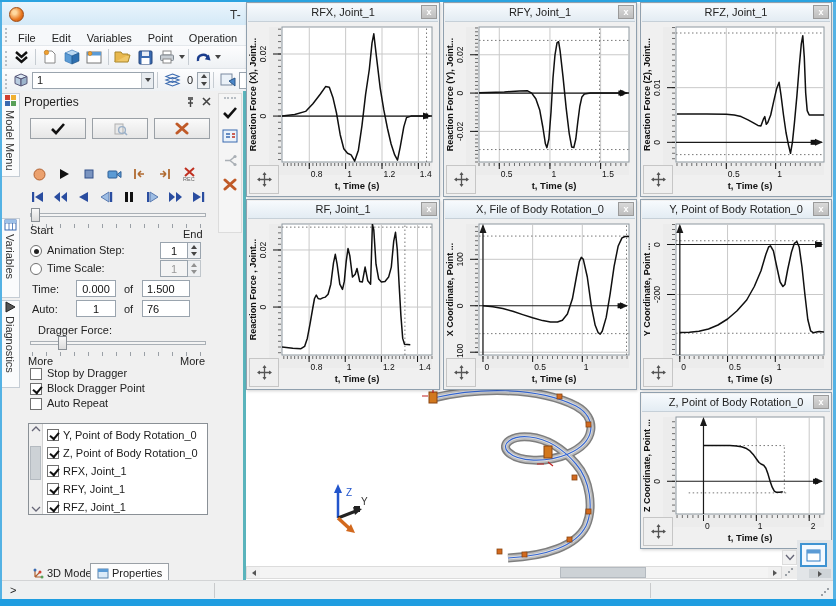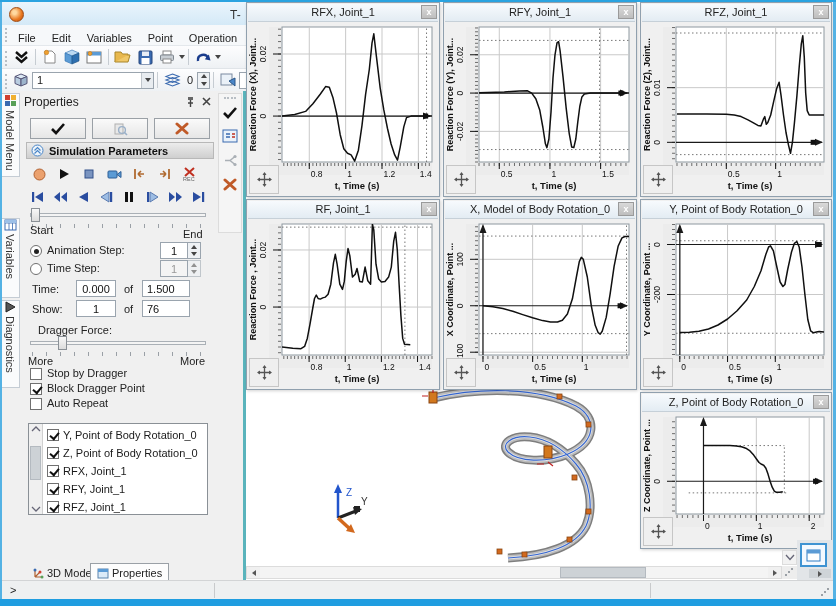--- a/index.html
+++ b/index.html
@@ -271,27 +271,20 @@
         <circle cx="9" cy="8" r="3.4" fill="none" stroke="#9ab0c8" stroke-width="1.4"></circle>
         <path d="M11.5 10.5 L14 13" stroke="#9ab0c8" stroke-width="1.6"></path>
       </svg>
     </div>
   <div class="abs btn3" style="left:154px;">
       <svg width="14" height="13">
         <path d="M2 2 L12 11 M12 2 L2 11" stroke="#c05a28" stroke-width="3" stroke-linecap="round"></path>
       </svg>
     </div>
 
-  <div class="abs sec-header" style="top:142px;">
-    <svg width="14" height="13" style="margin:0 4px;">
-        <circle cx="6.5" cy="6.5" r="5.5" fill="#eef4fa" stroke="#4a86c8"></circle>
-        <path d="M3.5 6.5 L6.5 3.5 L9.5 6.5 M3.5 9.5 L6.5 6.5 L9.5 9.5" fill="none" stroke="#4a86c8" stroke-width="1.2"></path>
-      </svg>
-    <span>Simulation Parameters</span>
-  </div>
 
   <div>
     <span class="abs pb-icon" style="left:30px;top:165px;">
         <svg width="13" height="13">
           <circle cx="6.5" cy="6.5" r="5.5" fill="#eba16e" stroke="#b06030"></circle>
         </svg>
       </span>
     <span class="abs pb-icon" style="left:55px;top:165px;">
         <svg width="12" height="12">
           <polygon points="2,1 11,6 2,11" fill="#111"></polygon>
@@ -383,32 +376,32 @@
 
   <span class="radio on abs" style="left:30px;top:245px;"></span>
   <span class="abs lab" style="left:47px;top:244px;">Animation Step:</span>
   <input class="field" style="left: 160px; top: 242px; width: 28px; text-align: center;" value="1">
   <div class="spin-col abs" style="left:188px;top:242px;">
       <span class="tri-up"></span>
       <span class="tri-dn"></span>
     </div>
 
   <span class="radio abs" style="left:30px;top:263px;"></span>
-  <span class="abs lab" style="left:47px;top:262px;">Time Step:</span>
+  <span class="abs lab" style="left:47px;top:262px;">Time Scale:</span>
   <input class="field" style="left: 160px; top: 260px; width: 28px; text-align: center; color: rgb(153, 153, 153); background: rgb(244, 244, 244);" value="1">
   <div class="spin-col abs" style="left:188px;top:260px;opacity:.55;">
       <span class="tri-up"></span>
       <span class="tri-dn"></span>
     </div>
 
   <span class="abs lab" style="left:32px;top:283px;">Time:</span>
   <input class="field" style="left: 76px; top: 280px; width: 40px; text-align: center;" value="0.000">
   <span class="abs lab" style="left:124px;top:283px;">of</span>
   <input class="field" style="left: 142px; top: 280px; width: 48px;" value="1.500">
-  <span class="abs lab" style="left:32px;top:303px;">Show:</span>
+  <span class="abs lab" style="left:32px;top:303px;">Auto:</span>
   <input class="field" style="left: 76px; top: 300px; width: 40px; text-align: center;" value="1">
   <span class="abs lab" style="left:124px;top:303px;">of</span>
   <input class="field" style="left: 142px; top: 300px; width: 48px;" value="76">
 
   <span class="abs lab" style="left:30px;top:324px;padding-left:8px;">Dragger Force:</span>
   <div class="abs slider-track" style="left:30px;top:341px;width:176px;"></div>
   <div class="abs slider-thumb" style="left:58px;top:336px;"></div>
   <div class="abs tickrow" style="left:32px;top:352px;width:174px;"></div>
   <span class="abs lab" style="left:28px;top:355px;">More</span>
   <span class="abs lab" style="left:180px;top:355px;">More</span>
@@ -949,21 +942,21 @@
           <svg width="15" height="15">
             <path d="M7.5 1 V14 M1 7.5 H14" stroke="#555" stroke-width="1.3"></path>
             <polygon points="7.5,0 5.5,3 9.5,3" fill="#555"></polygon>
             <polygon points="7.5,15 5.5,12 9.5,12" fill="#555"></polygon>
             <polygon points="0,7.5 3,5.5 3,9.5" fill="#555"></polygon>
             <polygon points="15,7.5 12,5.5 12,9.5" fill="#555"></polygon>
           </svg>
         </div>
     </div>
     <div class="chart-win" style="left:197px;top:197px;width:194px;height:191px;">
-      <div class="cw-title"><span>X, Model of Body Rotation_0</span><span class="cw-close">x</span></div>
+      <div class="cw-title"><span>X, File of Body Rotation_0</span><span class="cw-close">x</span></div>
       <div class="cw-body"><svg width="190" height="169">
             <rect x="21" y="5" width="13" height="131" fill="#ececec"></rect>
             <rect x="21" y="136" width="163" height="13" fill="#ececec"></rect>
             <rect x="34" y="5" width="150" height="131" fill="#fff" stroke="#8d989f"></rect>
             <line x1="37.973509933774835" y1="5" x2="37.973509933774835" y2="136" stroke="#c9c9c9"></line>
             <line x1="87.64238410596026" y1="5" x2="87.64238410596026" y2="136" stroke="#c9c9c9"></line>
             <line x1="137.3112582781457" y1="5" x2="137.3112582781457" y2="136" stroke="#c9c9c9"></line>
             <line x1="34" y1="40.30496453900709" x2="184" y2="40.30496453900709" stroke="#c9c9c9"></line>
             <line x1="34" y1="133.2127659574468" x2="184" y2="133.2127659574468" stroke="#c9c9c9"></line>
             <line x1="34" y1="17.078014184397162" x2="184" y2="17.078014184397162" stroke="#777" stroke-dasharray="1.5,2.5"></line>

